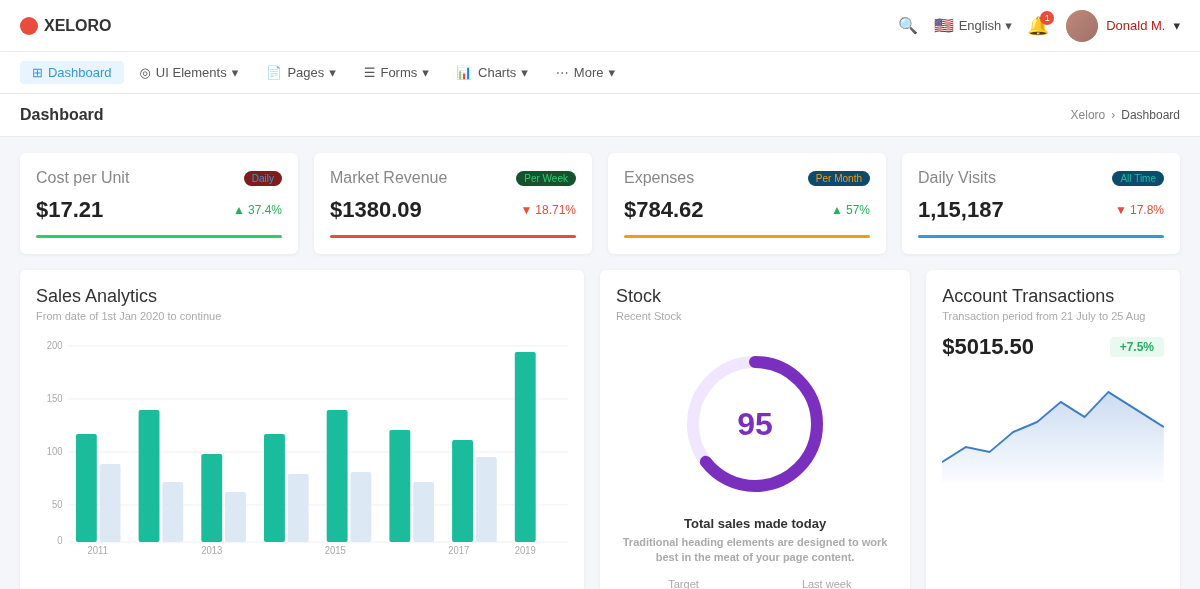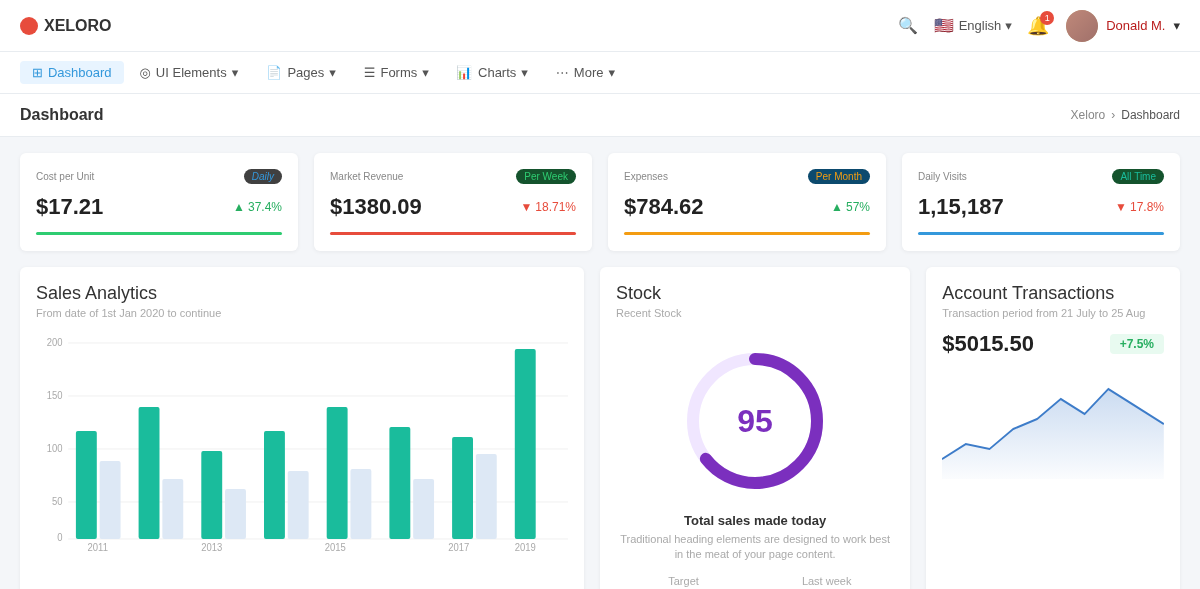--- a/index.html
+++ b/index.html
@@ -112,31 +112,31 @@
       border-radius: 6px;
       padding: 16px;
       box-shadow: 0 1px 4px rgba(0,0,0,0.06);
     }
     .stat-card-header {
       display: flex;
       align-items: center;
       justify-content: space-between;
       margin-bottom: 10px;
     }
-    .stat-label { font-size: 10px; color: #888; font-weight: 500; }
+    .stat-label { font-size: 16px; color: #888; font-weight: 500; }
     .stat-badge {
       font-size: 10px;
       padding: 2px 8px;
       border-radius: 10px;
       font-weight: 500;
     }
-    .badge-blue { background: #404040; color: #3498db; font-style: italic; }
+    .badge-blue { background: #7f1d1d; color: #3498db; }
     .badge-green { background: #14532d; color: #2ecc71; }
     .badge-orange { background: #0c4a6e; color: #f39c12; }
-    .badge-teal { background: #14532d; color: #1abc9c; }
+    .badge-teal { background: #0c4a6e; color: #1abc9c; }
 
     .stat-value-row {
       display: flex;
       justify-content: space-between;
       margin-bottom: 12px;
     }
     .stat-value { font-size: 22px; font-weight: 700; color: #222; }
     .stat-change {
       font-size: 12px;
       display: flex;
@@ -192,21 +192,21 @@
     }
     .donut-svg { width: 100%; height: 100%; }
     .donut-center {
       position: absolute;
       top: 50%; left: 50%;
       transform: translate(-50%, -50%);
       text-align: center;
     }
     .donut-number { font-size: 32px; font-weight: 700; color: #7b2fbe; }
     .donut-text { font-size: 13px; font-weight: 600; color: #333; text-align: center; margin-bottom: 4px; }
-    .donut-sub { font-size: 11px; color: #aaa; text-align: center; line-height: 1.4; margin-bottom: 12px; }
+    .donut-sub { font-size: 11px; color: #aaa; text-align: center; line-height: 1.4; margin-bottom: 12px; font-weight: bold; }
     .donut-stats {
       display: grid;
       grid-template-columns: 1fr 1fr;
       gap: 8px;
       width: 100%;
     }
     .donut-stat { text-align: center; }
     .donut-stat-label { font-size: 11px; color: #aaa; margin-bottom: 2px; }
     .donut-stat-value { font-size: 13px; font-weight: 600; }
     .ds-green { color: #27ae60; }

